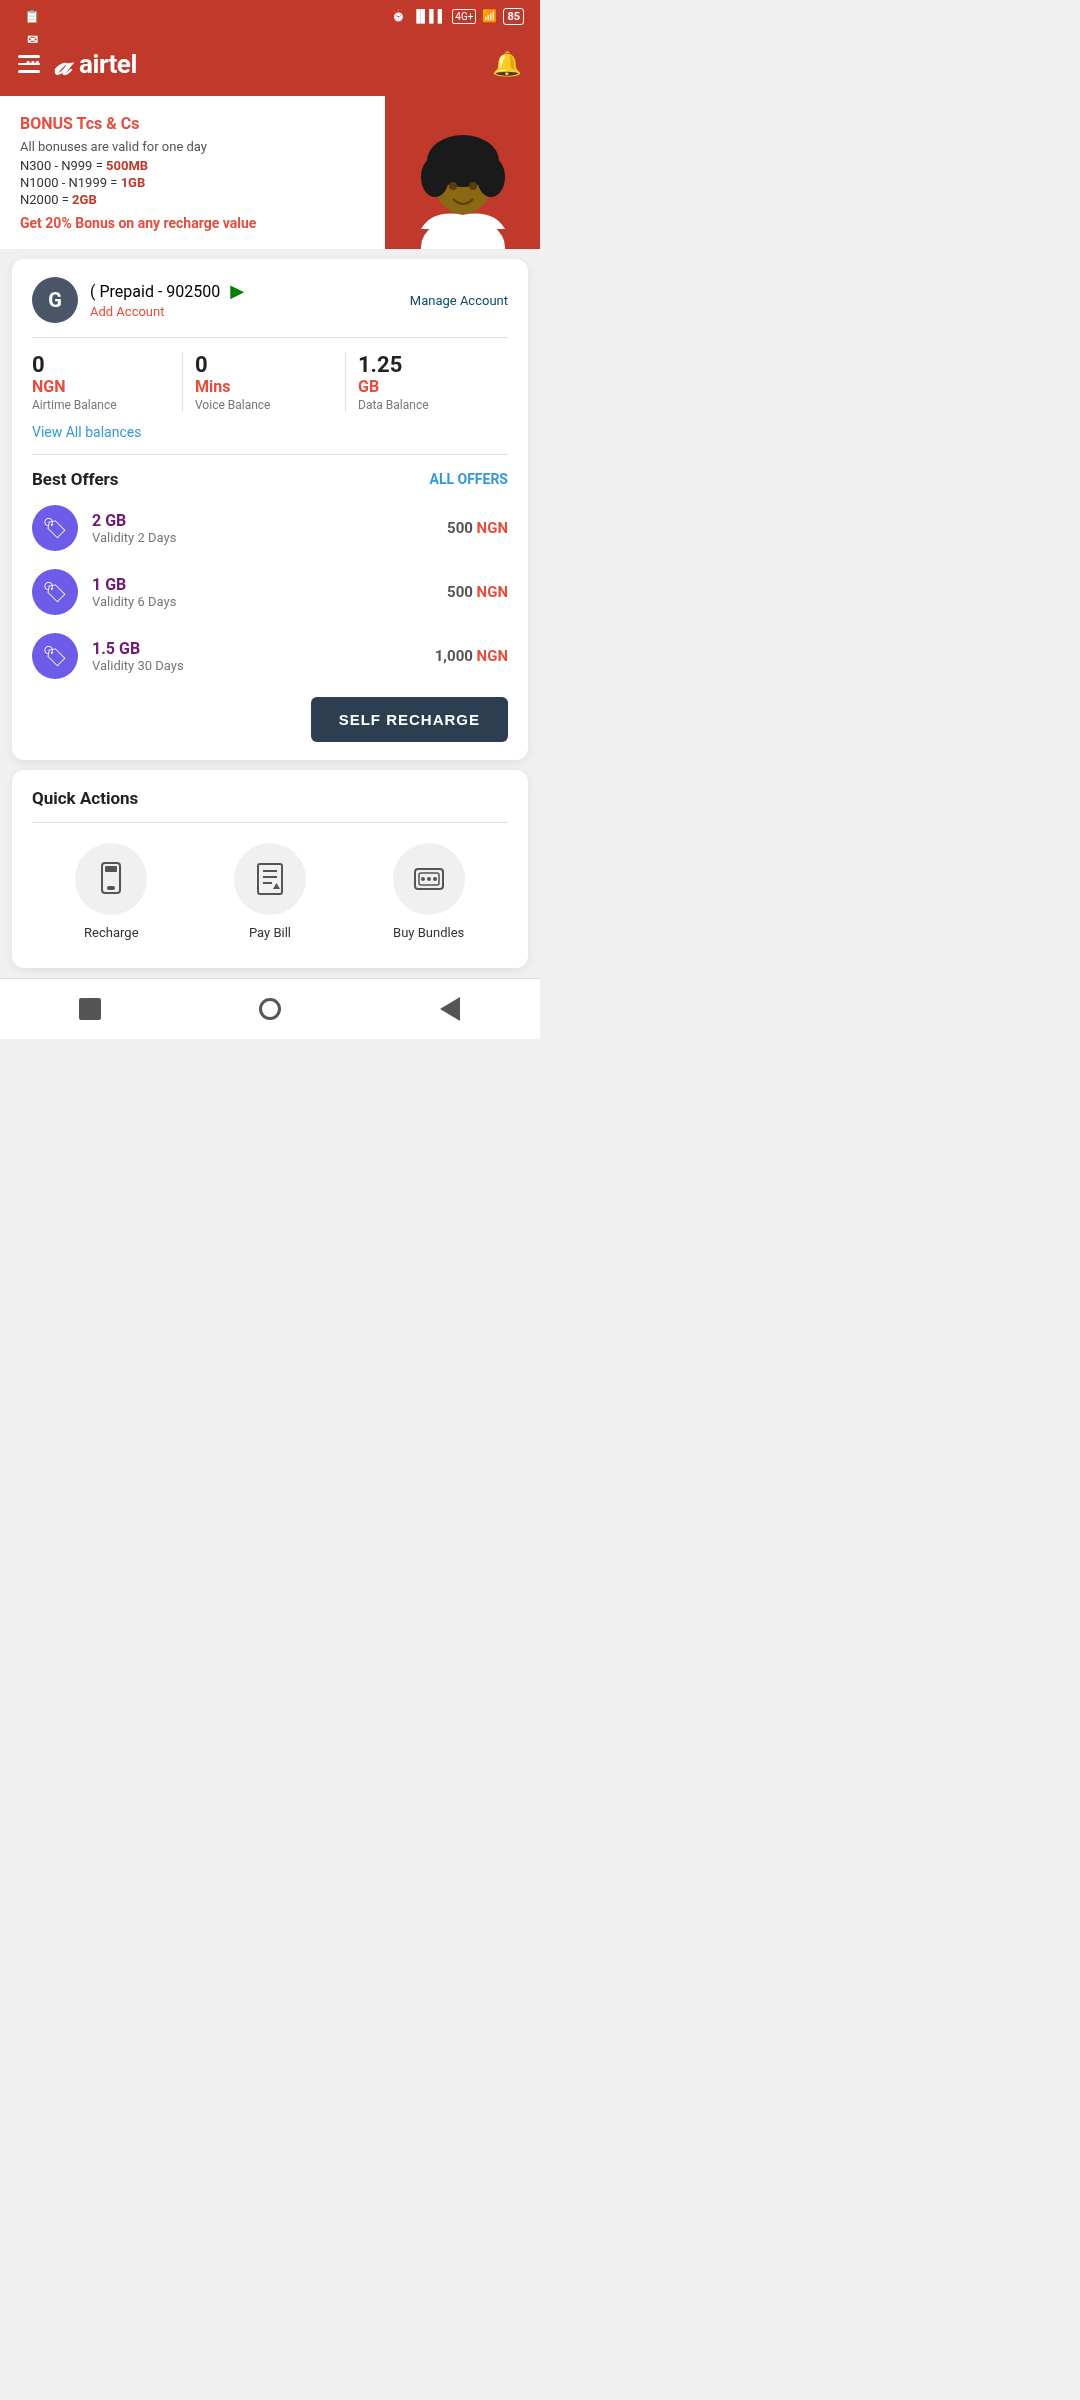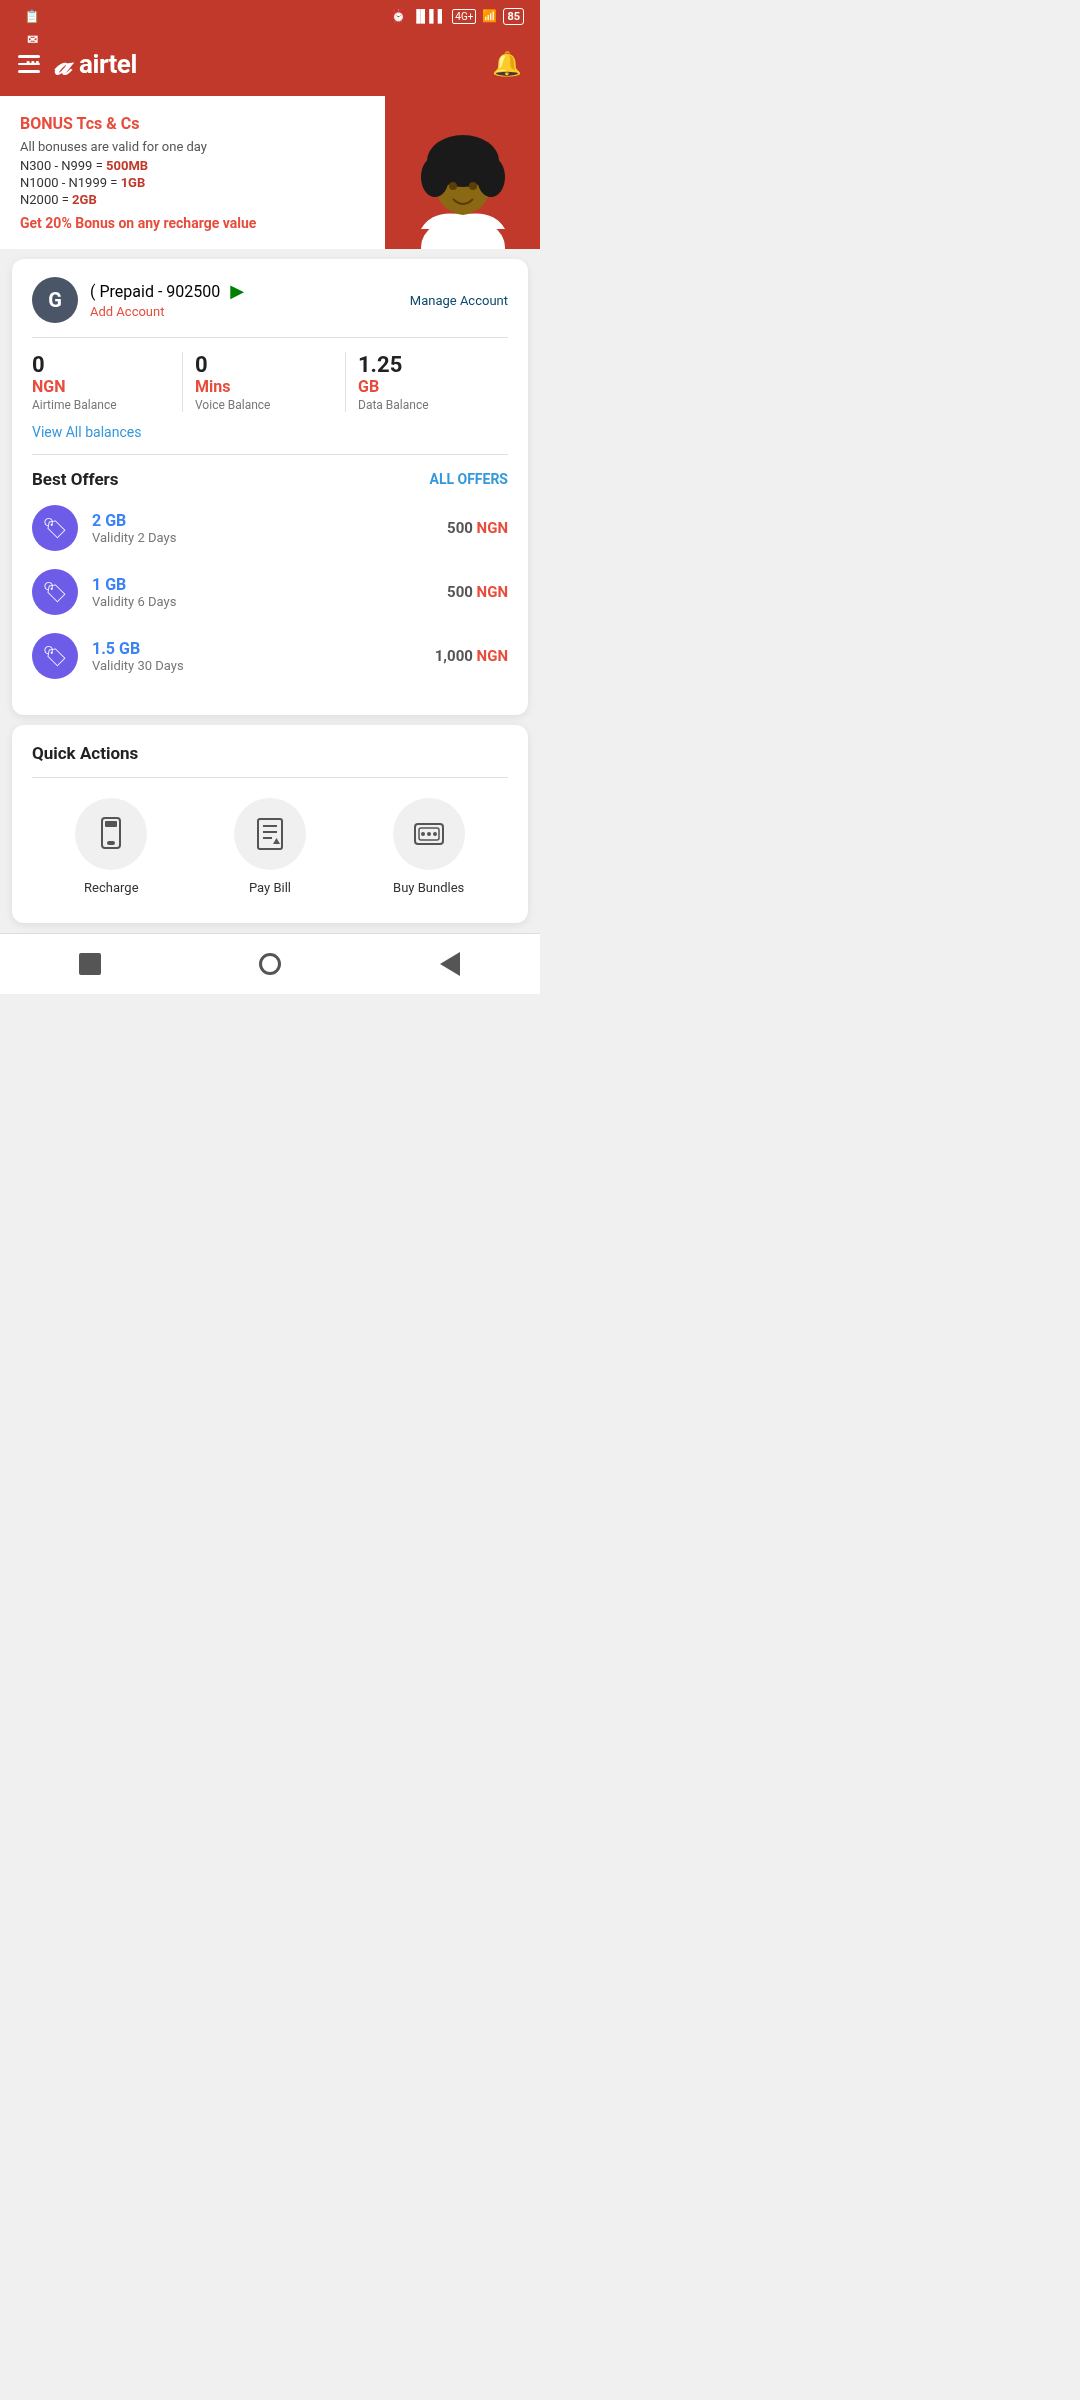--- a/index.html
+++ b/index.html
@@ -273,21 +273,21 @@
       background: #6c5ce7;
       display: flex;
       align-items: center;
       justify-content: center;
       color: white;
       font-size: 20px;
     }
     .offer-details .offer-name {
       font-size: 16px;
       font-weight: bold;
-      color: #3b82f6;
+      color: #701a75;
     }
     .offer-details .offer-validity {
       font-size: 13px;
       color: #777;
     }
     .offer-price {
       font-size: 15px;
       color: #555;
       text-align: right;
     }
@@ -562,20 +562,23 @@
         <div class="offer-validity">Validity 30 Days</div>
       </div>
     </div>
     <div class="offer-price">
       <span class="price-amount">1,000</span>
       <span> </span>
       <span class="price-ngn">NGN</span>
     </div>
   </div>
 
+  <div class="self-recharge-row">
+    <button class="self-recharge-btn">SELF RECHARGE</button>
+  </div>
 
 </div>
 
 <div class="quick-actions-card">
   <div class="quick-actions-title">Quick Actions</div>
   <hr class="quick-actions-divider">
   <div class="quick-actions-row">
 
     <div class="quick-action-item">
       <div class="quick-action-circle">

